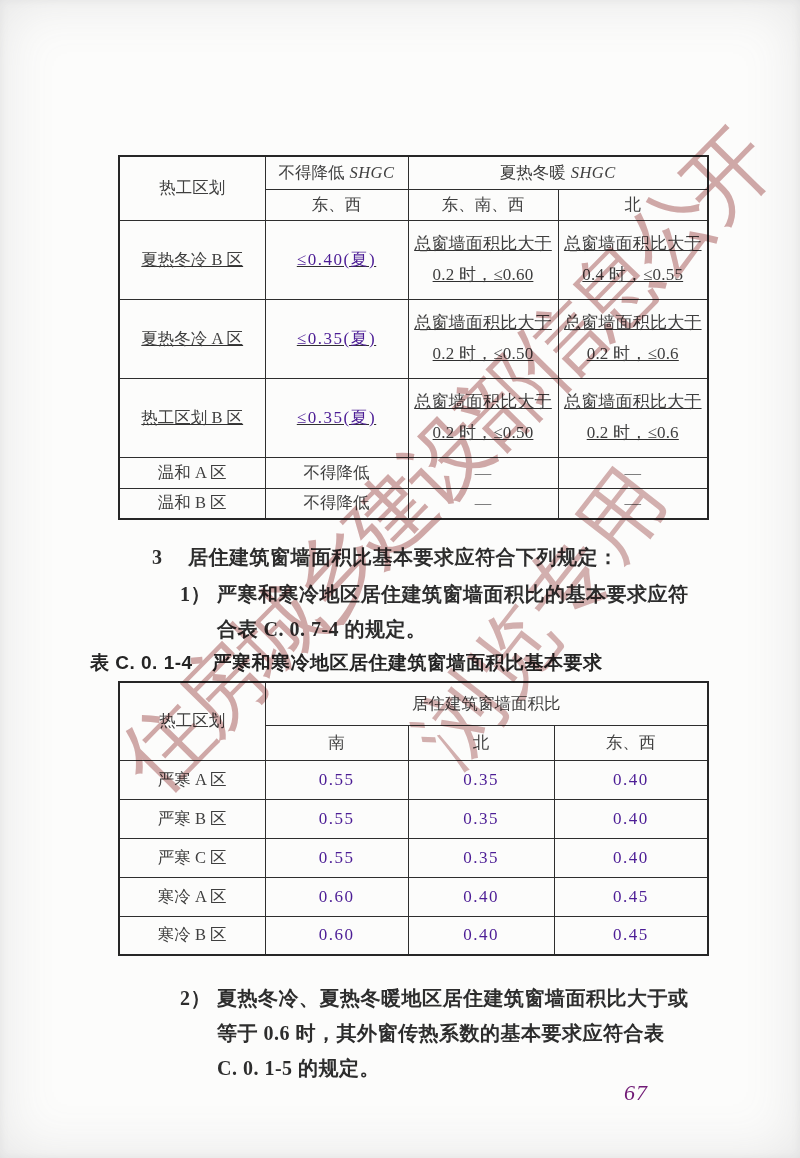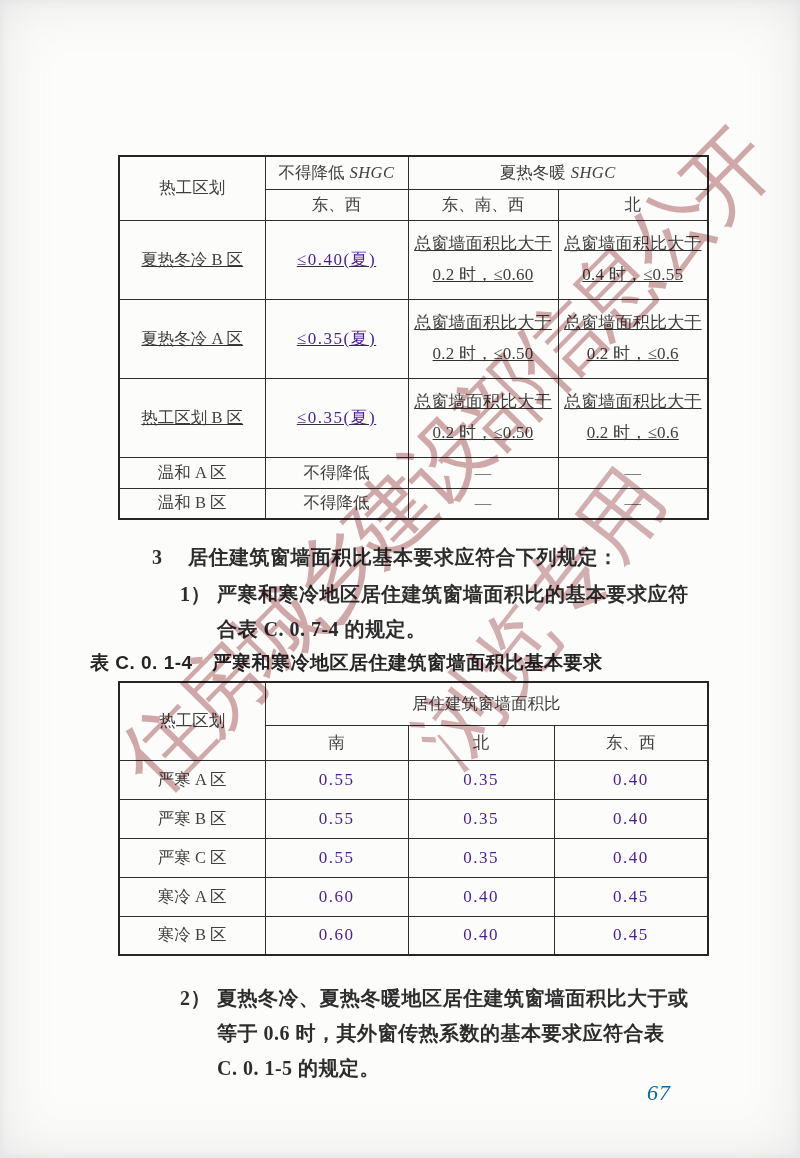--- a/index.html
+++ b/index.html
@@ -70,22 +70,22 @@
   }
   .clause3{left:152px; top:540px;}
   .clause3 .pnum{width:36px;}
   .item{left:180px;}
   .item1{top:577px;}
   .item2{top:981px;}
   .item .pnum{width:37px;}
   .pbody{white-space:pre-line;}
   
   .pageno{
-    position:absolute; left:647px; top:1080px;
-    font-size:22px; font-style:italic; letter-spacing:1px; color:#0369a1;
+    position:absolute; left:624px; top:1080px;
+    font-size:22px; font-style:italic; letter-spacing:1px; color:#701a75;
   }
 </style>
 </head>
 <body>
 
 <div class="page">
 
   <div class="watermark wm1">住房城乡建设部信息公开</div>
   <div class="watermark wm2">浏览专用</div>
 

